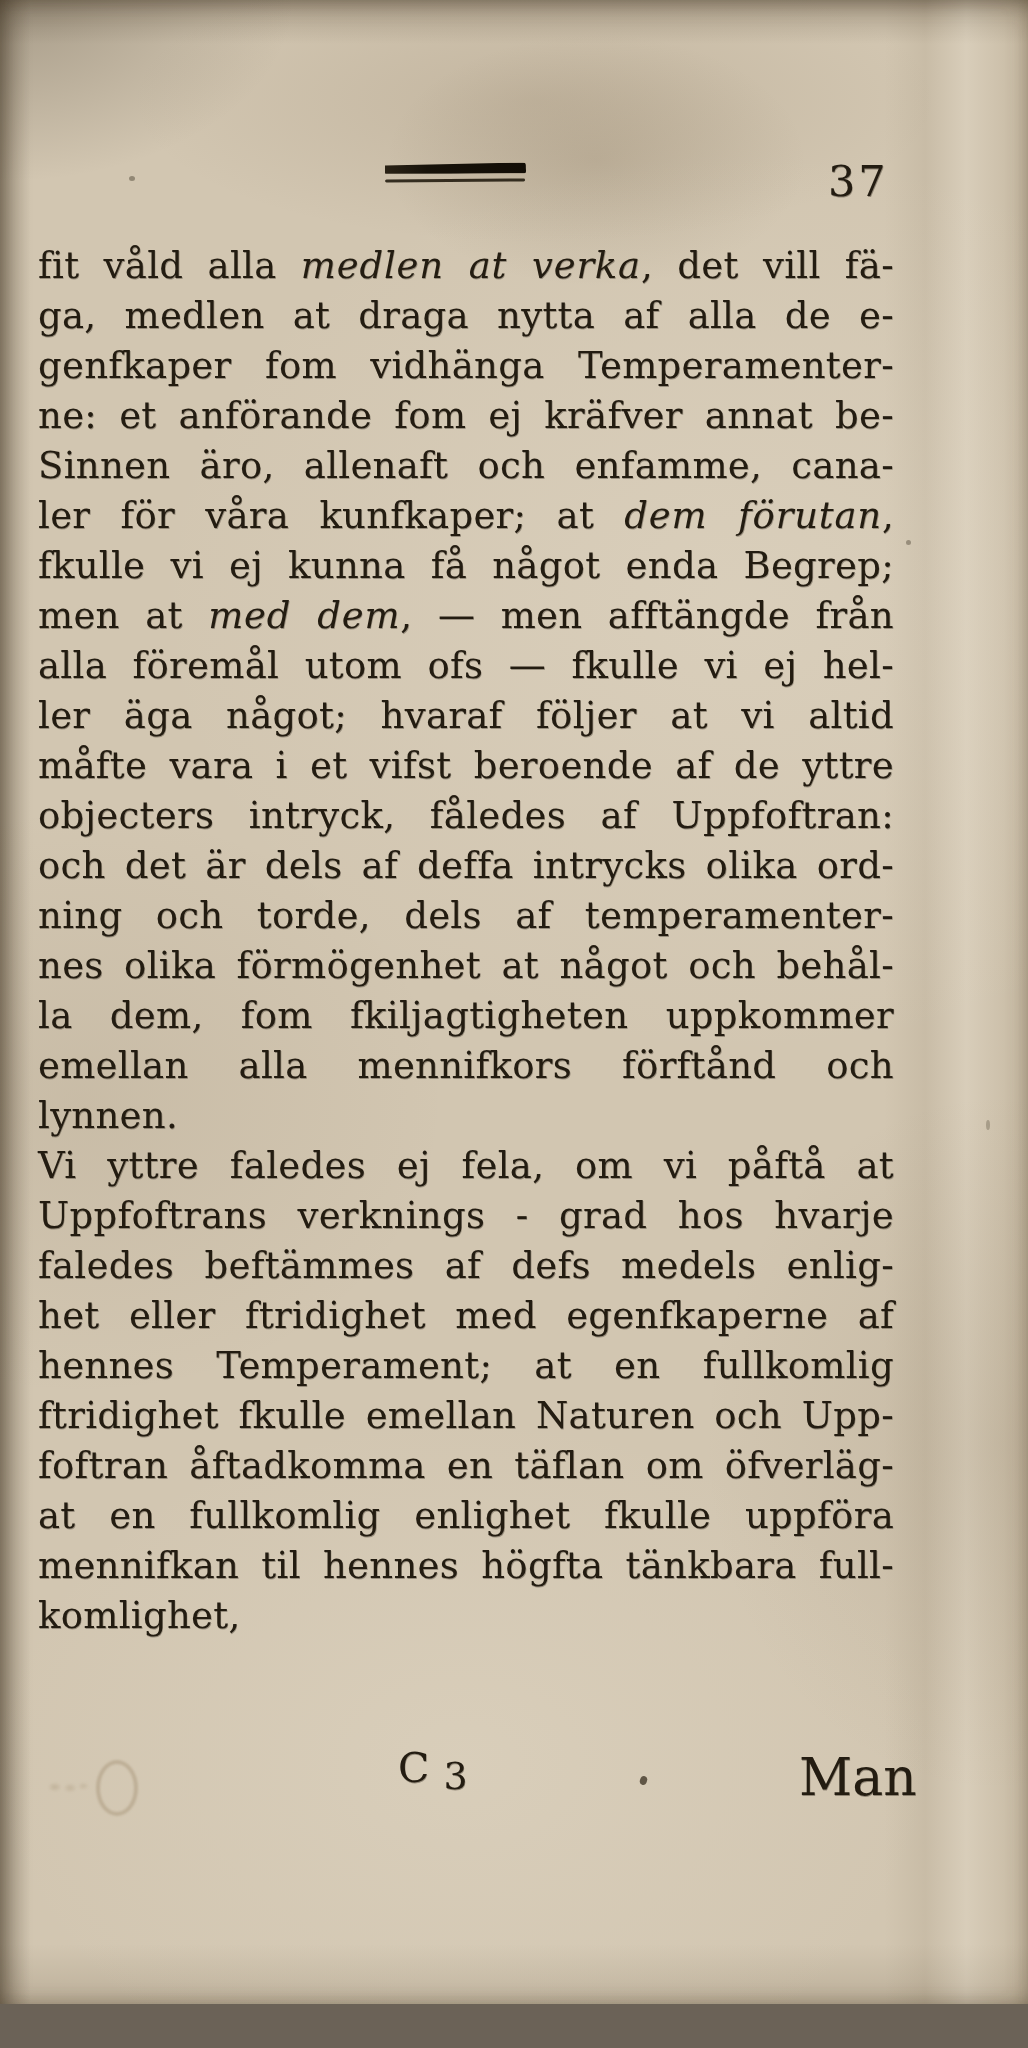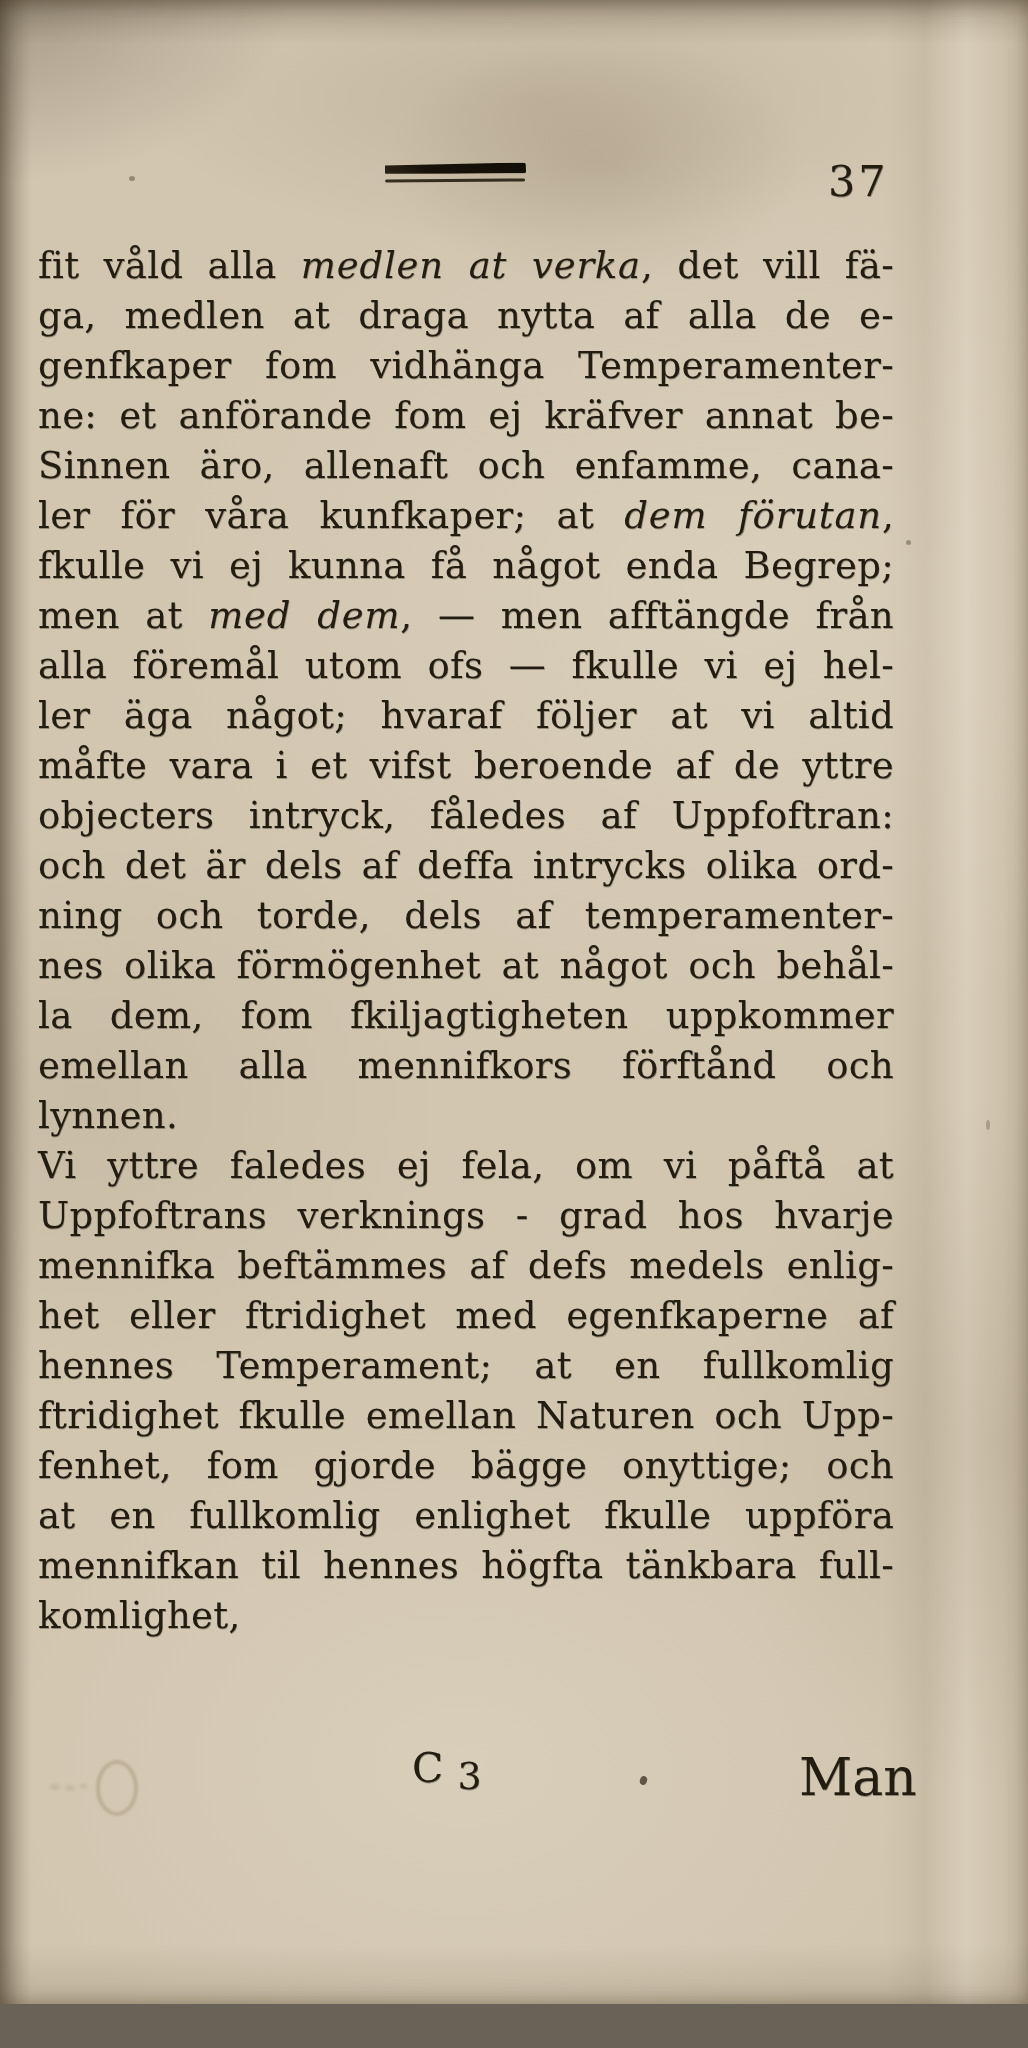--- a/index.html
+++ b/index.html
@@ -50,21 +50,21 @@
     position:absolute; left:38px; top:241px; width:856px;
     font-size:37px; line-height:50px;
     letter-spacing:0.3px;
     text-shadow:0.6px 0.7px 0 rgba(34,27,17,0.34);
   }
   .line { text-align:justify; text-align-last:justify; white-space:normal; }
   .line.last { text-align-last:left; }
   .it { font-style:italic; letter-spacing:0.8px; }
 
   
-  .signature { position:absolute; left:412px; top:1744px; font-size:41px; text-shadow:0.6px 0.7px 0 rgba(34,27,17,0.38); }
+  .signature { position:absolute; left:398px; top:1744px; font-size:41px; text-shadow:0.6px 0.7px 0 rgba(34,27,17,0.38); }
   .sig-num { position:relative; top:7px; margin-left:14px; font-size:38px; }
   .catchword { position:absolute; left:799px; top:1747px; font-size:52px; text-shadow:0.6px 0.7px 0 rgba(34,27,17,0.38); }
 
   
   .ghost {
     position:absolute; left:46px; top:1760px; width:92px; height:56px;
     filter:blur(1.2px); opacity:0.55;
   }
   .ghost .o {
     position:absolute; right:0; top:0; width:34px; height:48px;
@@ -108,25 +108,25 @@
       <div class="line"><span>ler äga något; hvaraf följer at vi altid</span></div>
       <div class="line"><span>måfte vara i et vifst beroende af de yttre</span></div>
       <div class="line"><span>objecters intryck, fåledes af Uppfoftran:</span></div>
       <div class="line"><span>och det är dels af deffa intrycks olika ord-</span></div>
       <div class="line"><span>ning och torde, dels af temperamenter-</span></div>
       <div class="line"><span>nes olika förmögenhet at något och behål-</span></div>
       <div class="line"><span>la dem, fom fkiljagtigheten uppkommer</span></div>
       <div class="line"><span>emellan alla mennifkors förftånd och lynnen.</span></div>
       <div class="line"><span>Vi yttre faledes ej fela, om vi påftå at</span></div>
       <div class="line"><span>Uppfoftrans verknings - grad hos hvarje</span></div>
-      <div class="line"><span>mennifka beftämmes af defs medels enlig-</span></div>
+      <div class="line"><span>faledes beftämmes af defs medels enlig-</span></div>
       <div class="line"><span>het eller ftridighet med egenfkaperne af</span></div>
       <div class="line"><span>hennes Temperament; at en fullkomlig</span></div>
       <div class="line"><span>ftridighet fkulle emellan Naturen och Upp-</span></div>
-      <div class="line"><span>fenhet, fom gjorde bägge onyttige; och</span></div>
+      <div class="line"><span>foftran åftadkomma en täflan om öfverläg-</span></div>
       <div class="line"><span>at en fullkomlig enlighet fkulle uppföra</span></div>
       <div class="line"><span>mennifkan til hennes högfta tänkbara full-</span></div>
       <div class="line last"><span>komlighet,</span></div>
     </div>
 
   <div class="signature ink"><span>C</span><span class="sig-num">3</span></div>
 
   <div class="catchword ink">Man</div>
 
   <div class="ghost">

